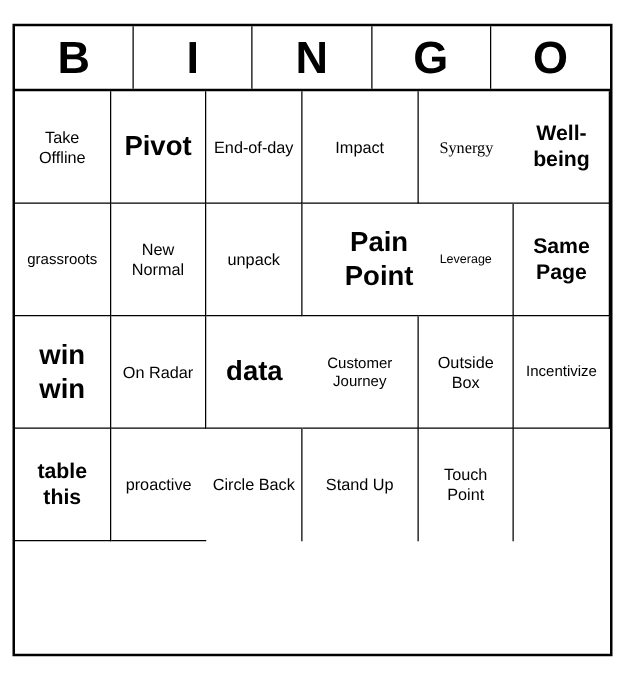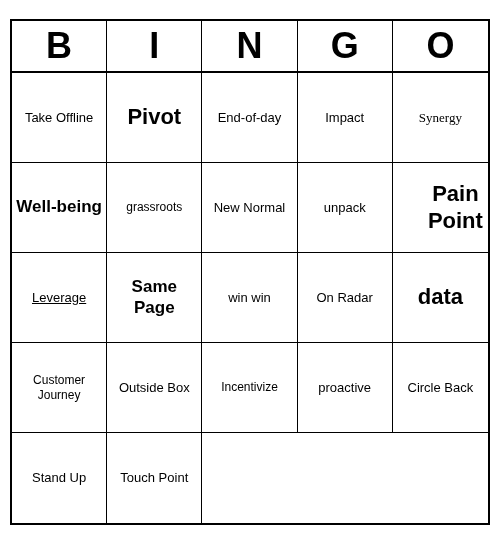--- a/index.html
+++ b/index.html
@@ -37,21 +37,21 @@
       padding: 4px 0;
       border-right: 1px solid #000;
     }
 
     .bingo-header-cell:last-child {
       border-right: none;
     }
 
     .bingo-grid {
       display: grid;
-      grid-template-columns: repeat(5, 1fr);
+      grid-template-columns: repeat(6, 1fr);
       grid-template-rows: repeat(5, 1fr);
     }
 
     .bingo-cell {
       border: 1px solid #000;
       display: flex;
       align-items: center;
       justify-content: center;
       text-align: center;
       padding: 4px;
@@ -85,26 +85,27 @@
   <div class="bingo-cell" style="font-size: 13px;">Take Offline</div>
       <div class="bingo-cell" style="font-size: 22px; font-weight: bold; text-align: right;">Pivot</div>
       <div class="bingo-cell" style="font-size: 13px;">End-of-day</div>
       <div class="bingo-cell" style="font-size: 13px;">Impact</div>
       <div class="bingo-cell" style="font-size: 13px; font-family: Liberation Serif, serif;">Synergy</div>
       <div class="bingo-cell" style="font-size: 17px; font-weight: bold;">Well-being</div>
       <div class="bingo-cell" style="font-size: 12px;">grassroots</div>
       <div class="bingo-cell" style="font-size: 13px;">New Normal</div>
       <div class="bingo-cell" style="font-size: 13px;">unpack</div>
       <div class="bingo-cell" style="font-size: 22px; font-weight: bold; padding-left: 34px;">Pain Point</div>
-      <div class="bingo-cell" style="font-size: 13px; text-decoration: underline;">Leverage</div>
+      <div class="bingo-cell" style="font-size: 10px;">Leverage</div>
       <div class="bingo-cell" style="font-size: 17px; font-weight: bold;">Same Page</div>
-      <div class="bingo-cell" style="font-size: 13px; font-weight: normal;">win win</div>
+      <div class="bingo-cell" style="font-size: 22px; font-weight: bold;">win win</div>
       <div class="bingo-cell" style="font-size: 13px;">On Radar</div>
       <div class="bingo-cell" style="font-size: 22px; font-weight: bold;">data</div>
       <div class="bingo-cell" style="font-size: 12px;">Customer Journey</div>
       <div class="bingo-cell" style="font-size: 13px;">Outside Box</div>
       <div class="bingo-cell" style="font-size: 12px;">Incentivize</div>
+      <div class="bingo-cell" style="font-size: 17px; font-weight: bold;">table this</div>
       <div class="bingo-cell" style="font-size: 13px; text-align: center;">proactive</div>
       <div class="bingo-cell" style="font-size: 13px;">Circle Back</div>
       <div class="bingo-cell" style="font-size: 13px;">Stand Up</div>
       <div class="bingo-cell" style="font-size: 13px;">Touch Point</div>
     </div>
 </div>
 
 </body></html>

